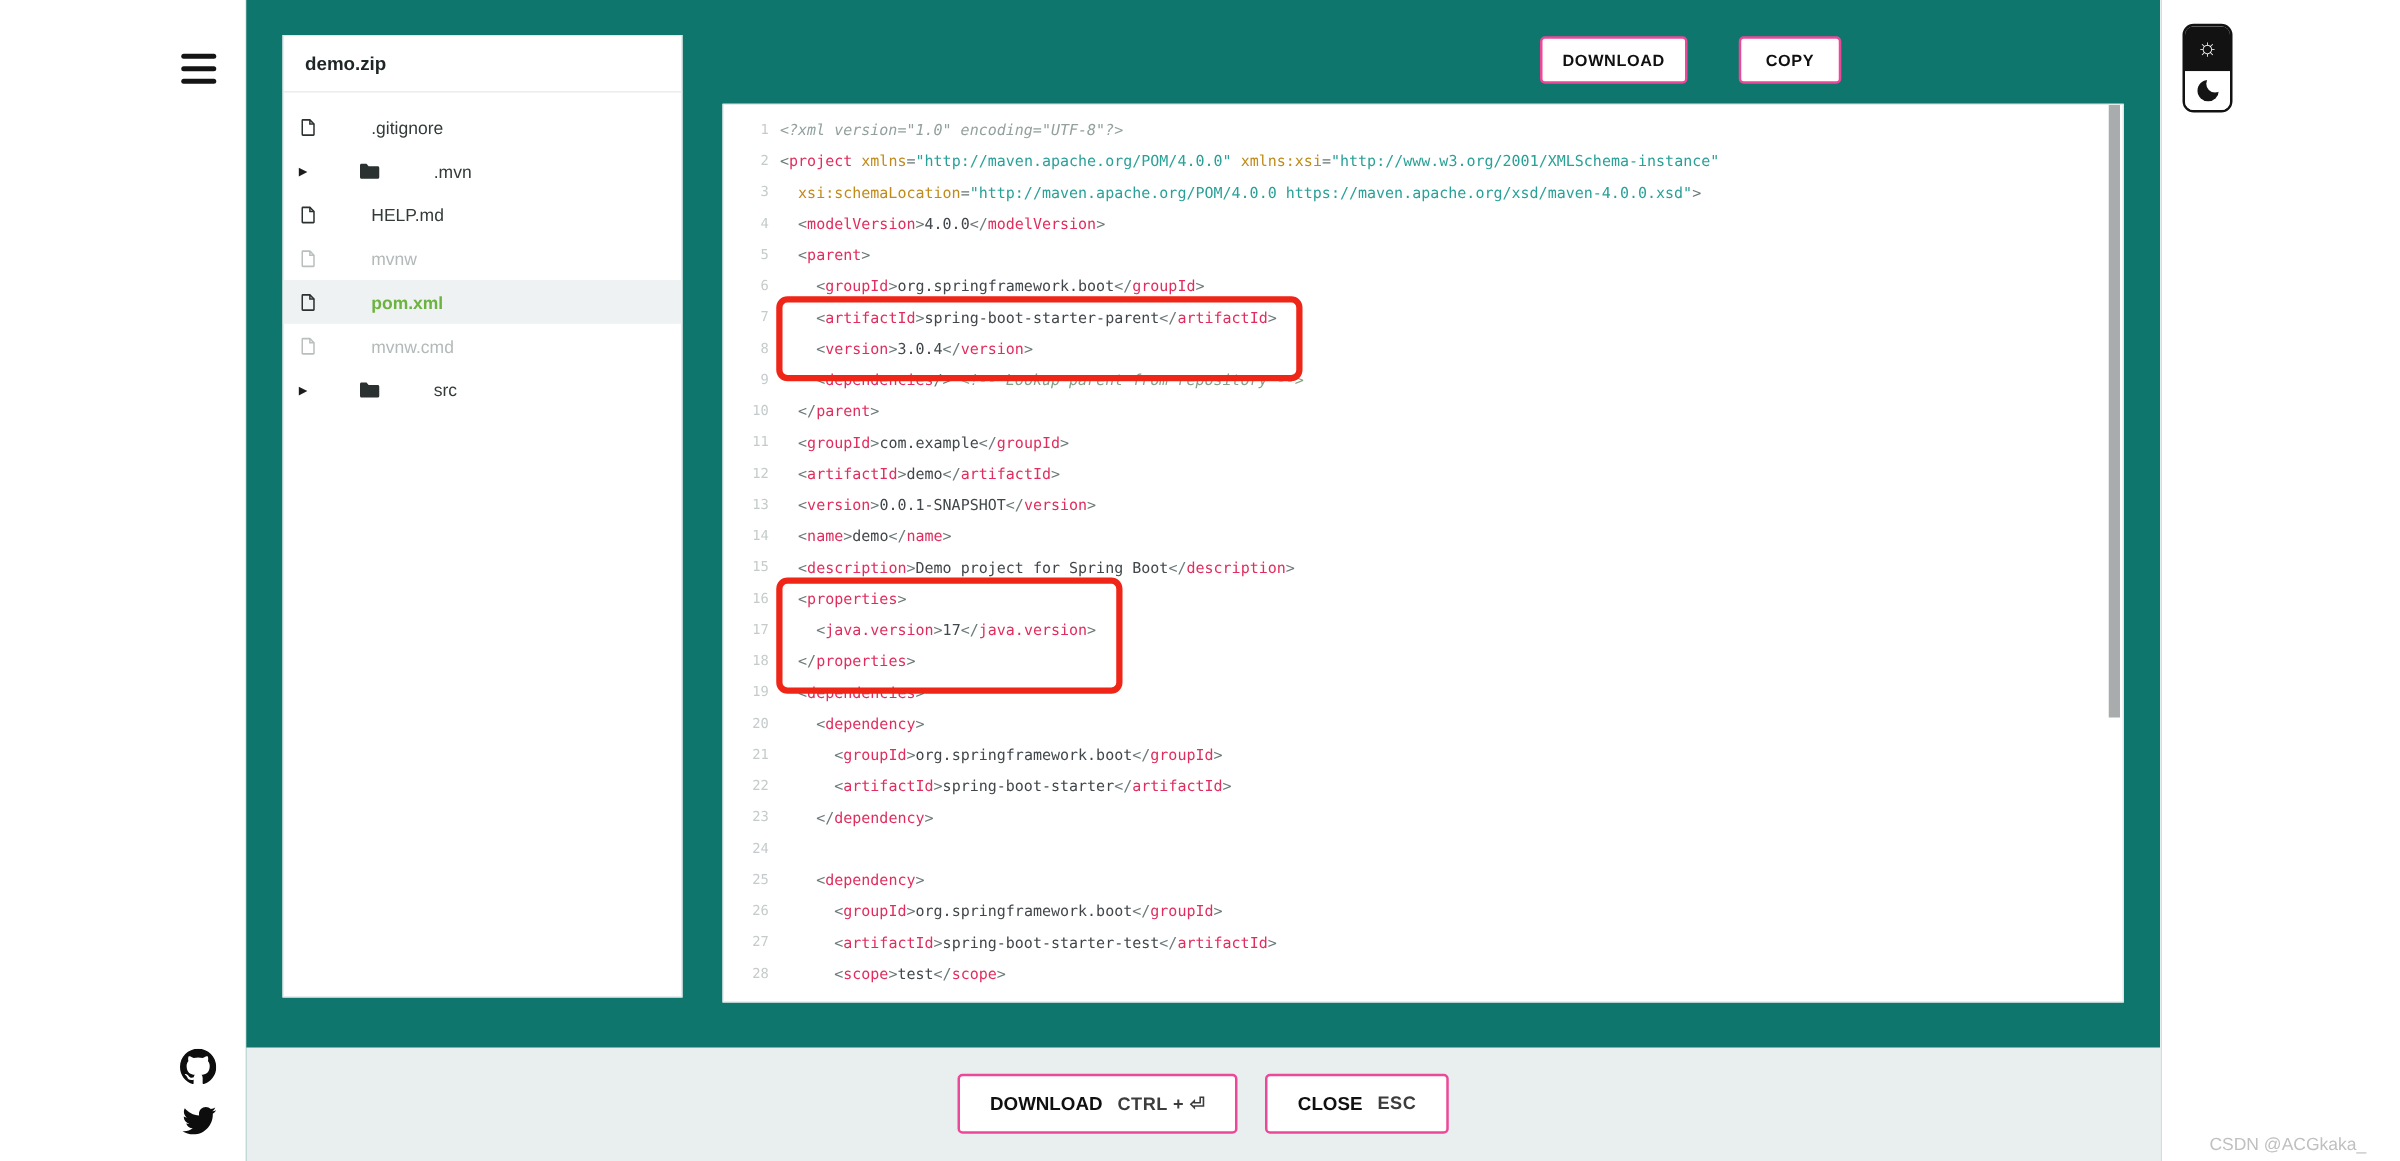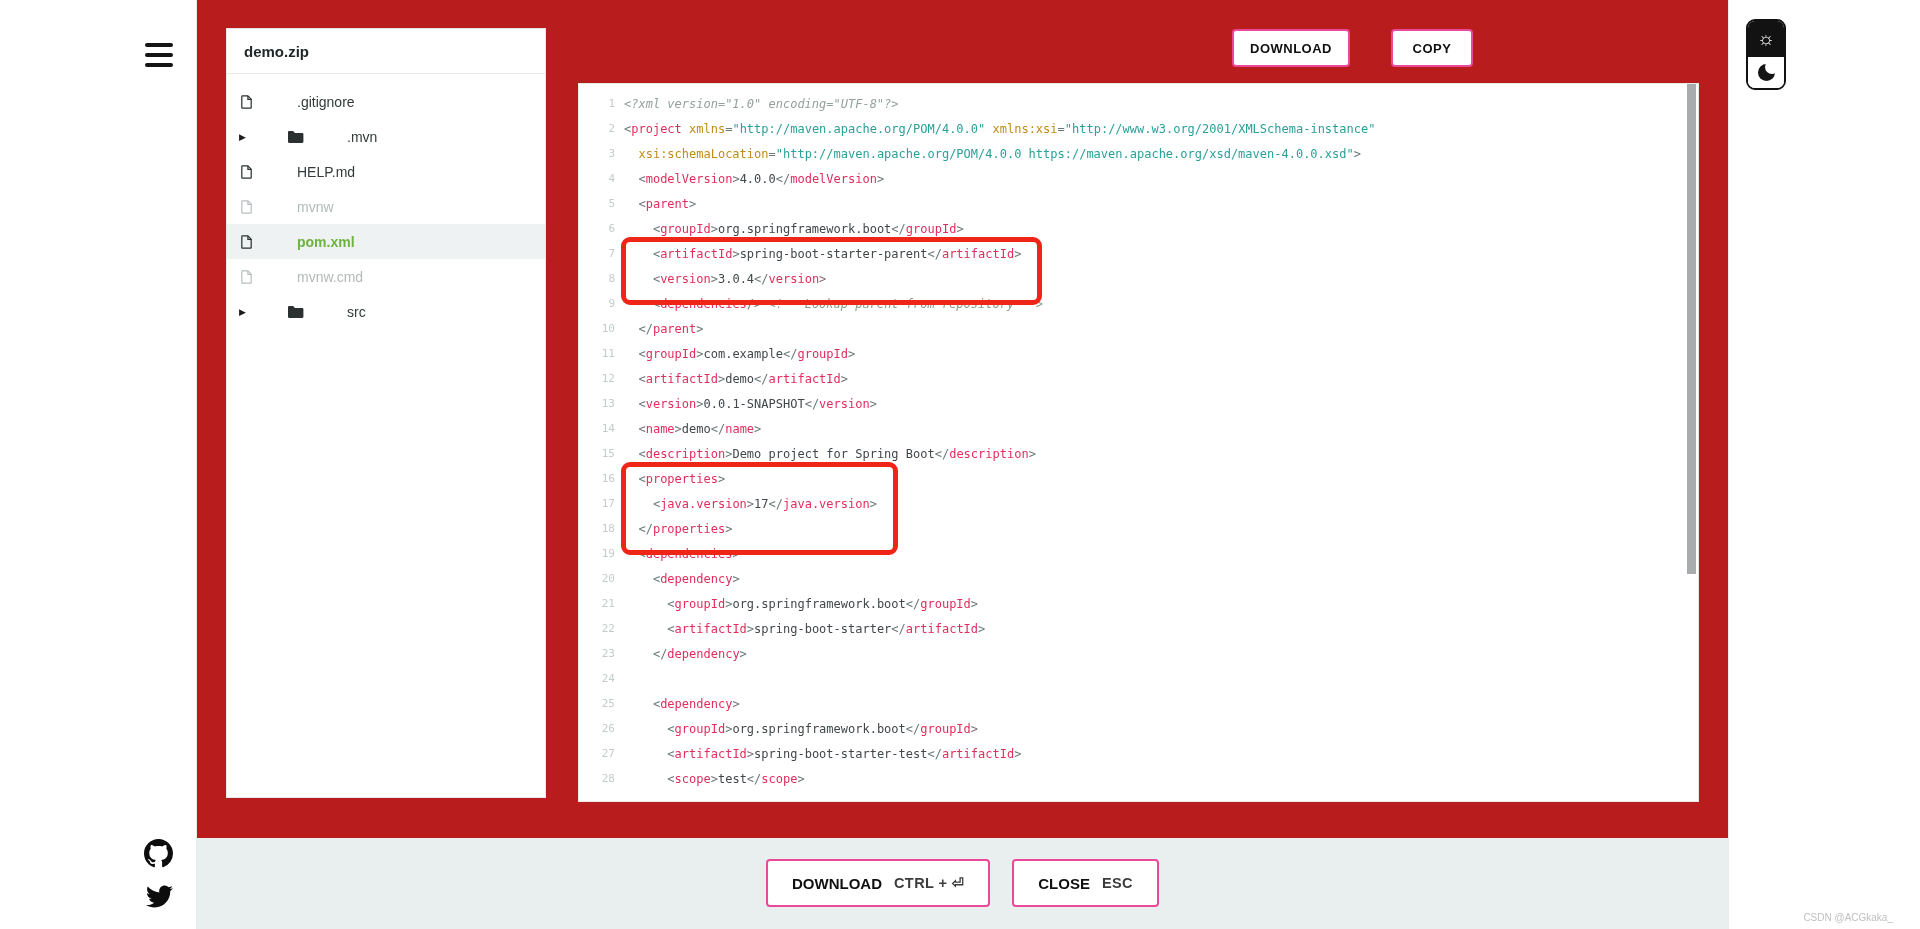--- a/index.html
+++ b/index.html
@@ -5,21 +5,21 @@
   html,body{margin:0;padding:0;background:#fff;}
   body{font-family:"Liberation Sans",sans-serif;color:#222;}
   .page{position:relative;width:1920px;height:929px;background:#fff;overflow:hidden;}
 
   
   .hamburger{position:absolute;left:145px;top:43px;width:28px;height:24px;cursor:pointer;
     display:flex;flex-direction:column;justify-content:space-between;}
   .hamburger .bar{height:4px;background:#141414;border-radius:2px;}
 
   
-  .modal{position:absolute;left:196px;top:0;width:1533px;height:929px;background:#b91c1c;
+  .modal{position:absolute;left:196px;top:0;width:1533px;height:929px;background:#0f766e;
     border-left:1px solid #e7eded;border-right:1px solid #e7eded;box-sizing:border-box;}
 
   
   .sidebar{position:absolute;left:29px;top:28px;width:320px;height:770px;
     border:1px solid #e1e6e8;box-sizing:border-box;background:#fff;}
   .sidebar-header{height:44px;border-bottom:1px solid #e5e9eb;display:flex;align-items:center;
     padding-left:17px;font-size:15px;font-weight:bold;color:#1f2626;}
   .tree{padding-top:10px;}
   .tree-row{height:35px;display:flex;align-items:center;padding-left:12px;font-size:14px;
     color:#333a3a;cursor:pointer;gap:35px;}
@@ -73,21 +73,21 @@
     justify-content:center;cursor:pointer;}
   .moon{width:17px;height:17px;border-radius:50%;background:#141414;position:relative;overflow:visible;}
   .moon::after{content:"";position:absolute;width:14px;height:14px;border-radius:50%;background:#fff;
     left:7px;top:-4px;}
 
   
   .social{position:absolute;left:144px;cursor:pointer;color:#0d0d0d;}
   .social.github{top:839px;}
   .social.twitter{top:883px;}
 
-  .watermark{position:absolute;right:27px;bottom:6px;font-size:10px;color:#c0c0c0;}
+  .watermark{position:absolute;right:27px;bottom:6px;font-size:14px;color:#c0c0c0;}
 </style>
 </head>
 <body>
 
 <div class="page">
 
   <div class="hamburger">
     <div class="bar"></div>
     <div class="bar"></div>
     <div class="bar"></div>

